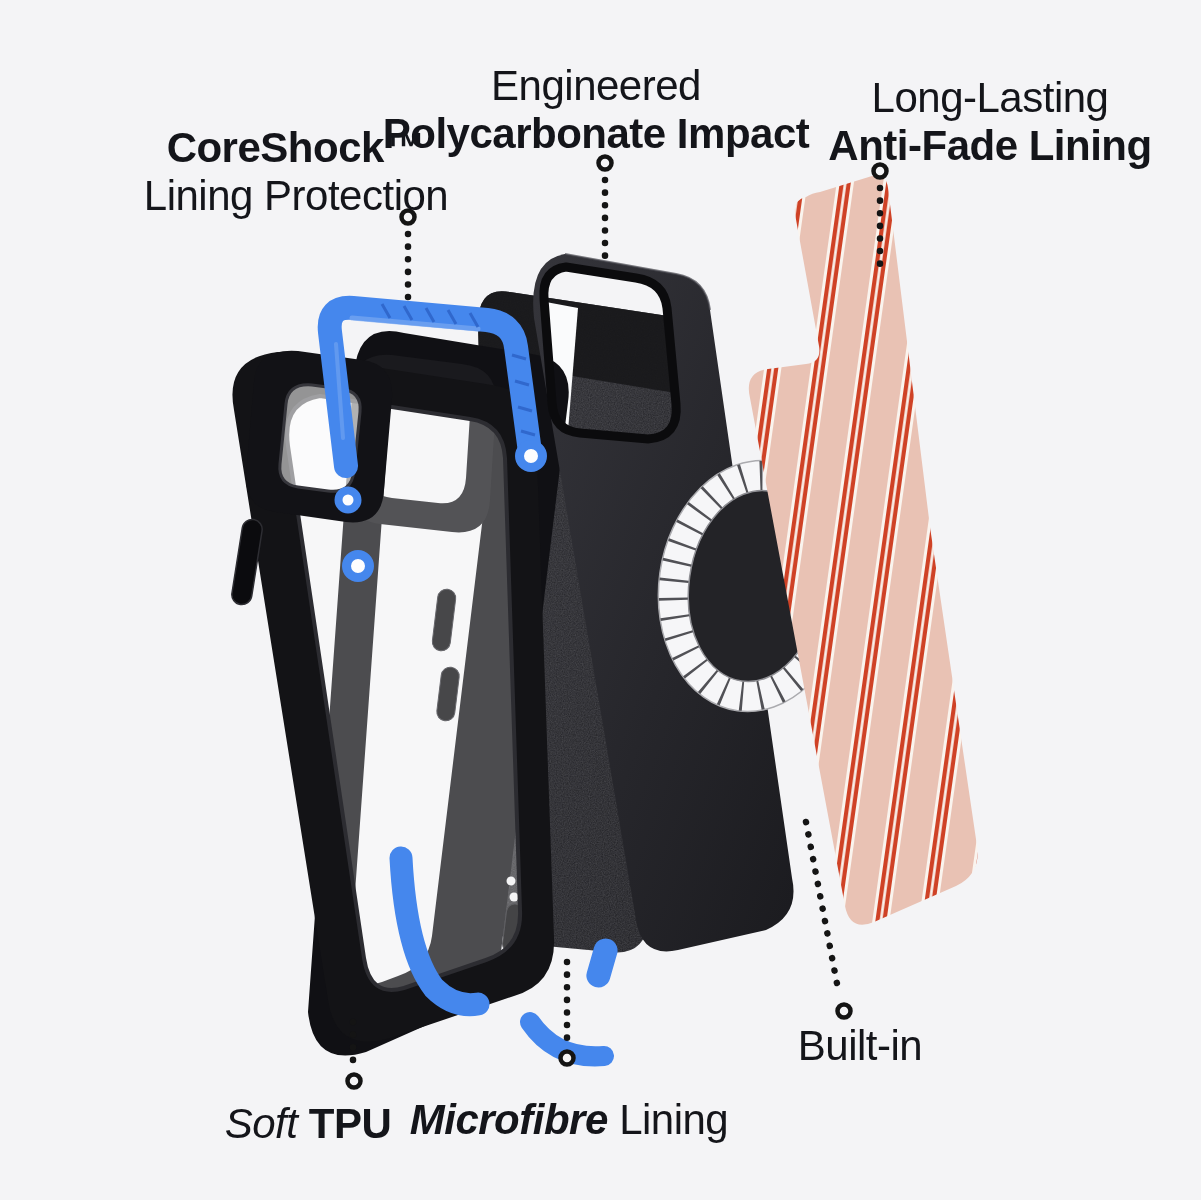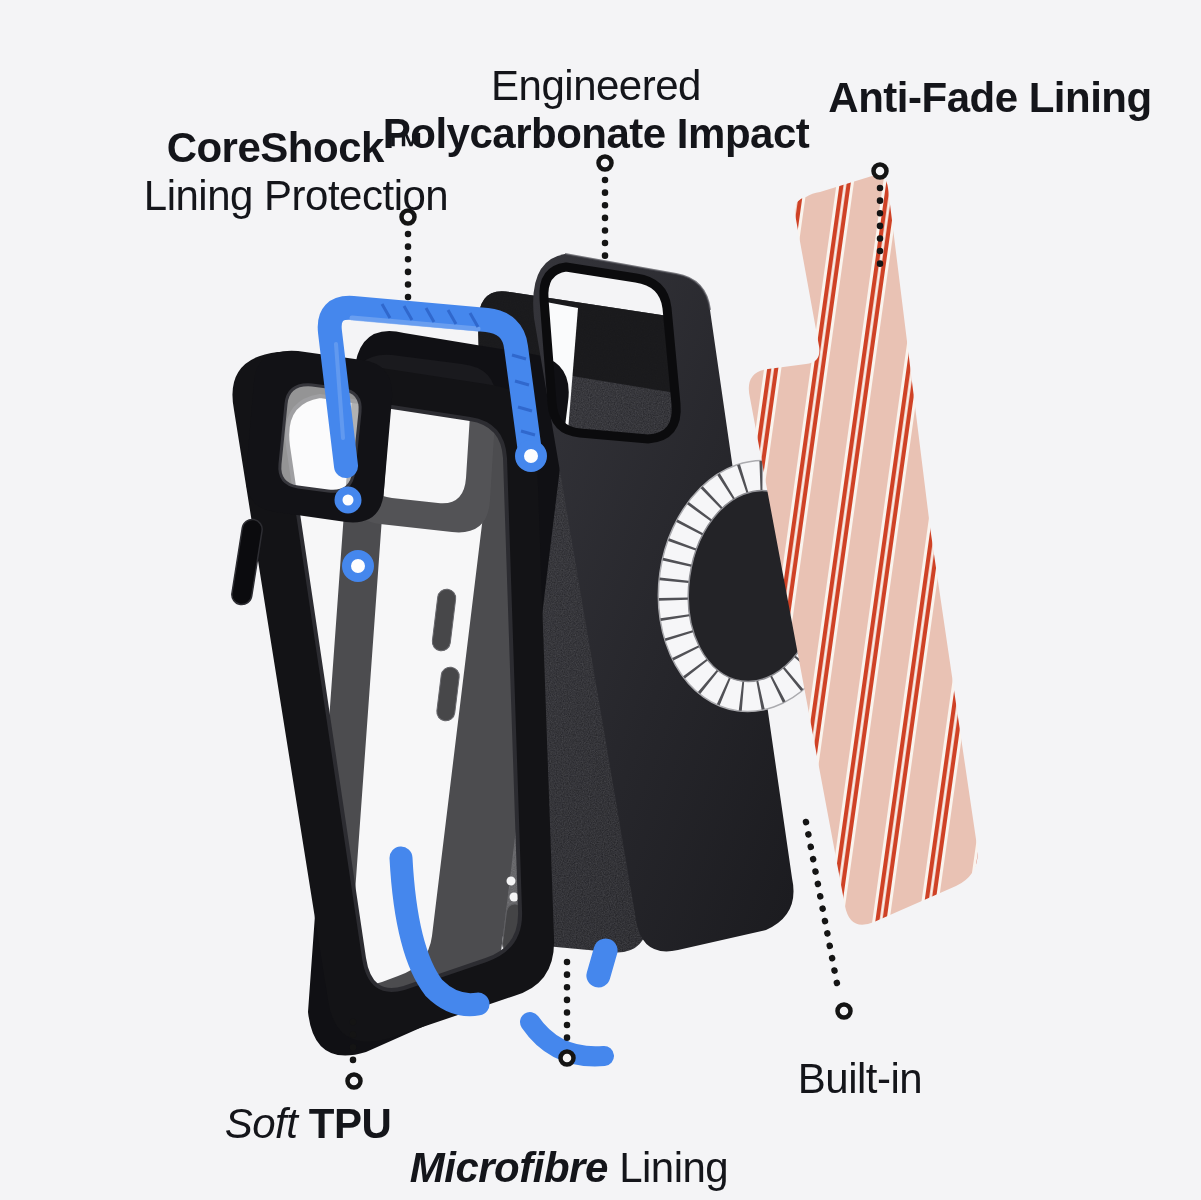--- a/index.html
+++ b/index.html
@@ -160,28 +160,29 @@
     <div class="line b">CoreShock™</div>
     <div class="line">Lining Protection</div>
   </div>
 
   <div class="callout" style="left:596px; top:62px;">
     <div class="line">Engineered</div>
     <div class="line b">Polycarbonate Impact</div>
   </div>
 
   <div class="callout" style="left:990px; top:74px;">
+    <div class="line">Long-Lasting</div>
     <div class="line b">Anti-Fade Lining</div>
   </div>
 
   <div class="callout" style="left:308px; top:1100px;">
     <span class="sp">Soft</span><span class="b">TPU</span>
   </div>
 
-  <div class="callout" style="left:569px; top:1096px;margin-top:48px;">
+  <div class="callout" style="left:569px; top:1096px;">
     <span class="b sp">Microfibre</span><span>Lining</span>
   </div>
 
-  <div class="callout" style="left:860px; top:1022px;margin-top:33px;">
+  <div class="callout" style="left:860px; top:1022px;">
     <div class="line">Built-in</div>
   </div>
 
 </div>
 
 </body></html>

